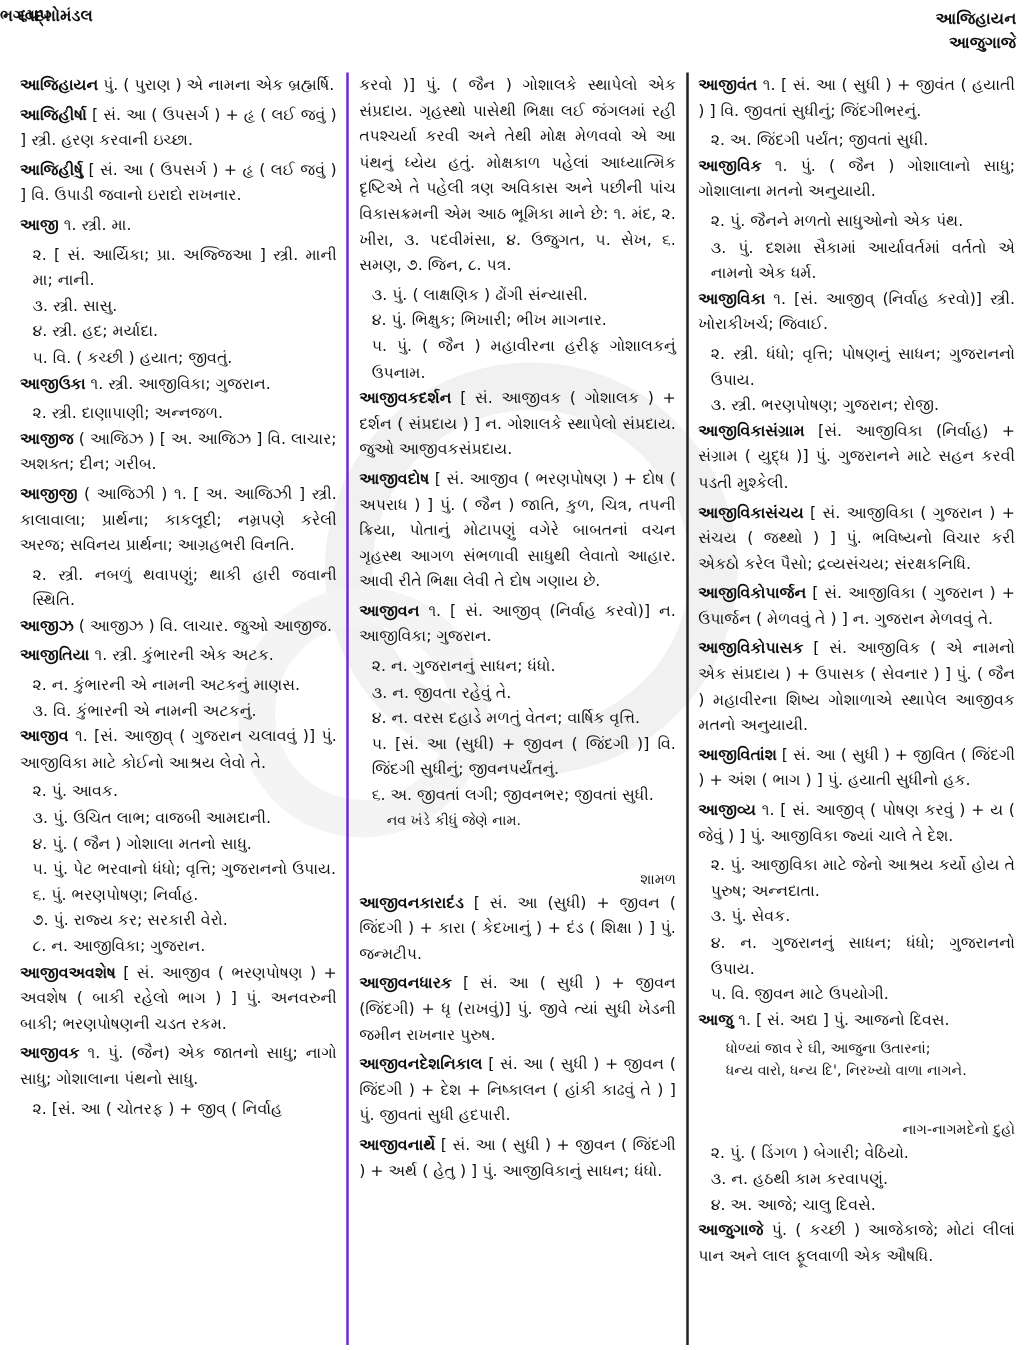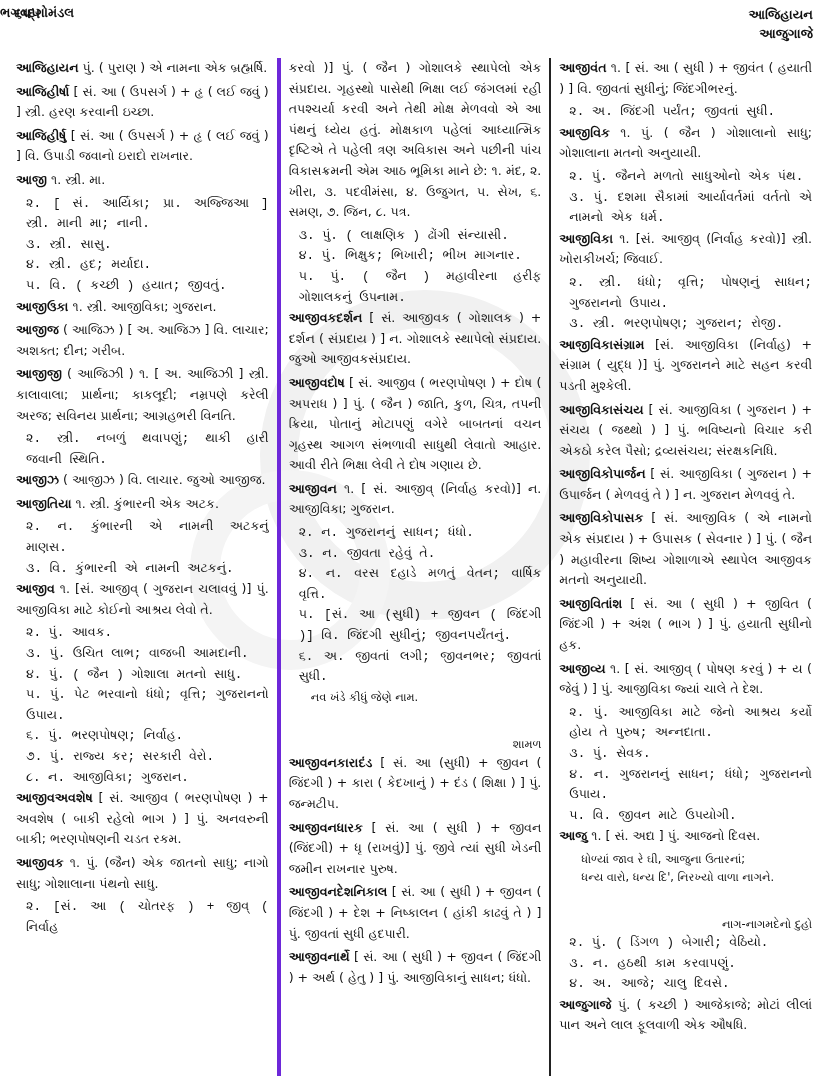--- a/index.html
+++ b/index.html
@@ -14,24 +14,24 @@
   .watermark2 {
     position: absolute; left: 190px; top: 470px; width: 200px; height: 200px;
     border-radius: 50%; border: 30px solid #f4f4f4; box-sizing: border-box; z-index: 0;
   }
   .header { position: absolute; top: 0; left: 0; width: 825px; height: 56px; z-index: 1; font-family: Liberation Mono, monospace; }
   .page-num { position: absolute; left: 14px; top: 6px; font-size: 14px; font-weight: bold; }
   .book-title { position: absolute; left: 0; right: 0; top: 6px; text-align: left; font-size: 13px; font-weight: bold; }
   .guide { position: absolute; right: 12px; top: 6px; text-align: right; font-size: 13px; font-weight: bold; line-height: 19px; }
   .columns { position: absolute; top: 58px; left: 8px; width: 812px; height: 1018px; display: flex; z-index: 1; }
   .col { flex: 1; padding: 0 8px; box-sizing: border-box; font-size: 12.6px; line-height: 20.6px; }
-  .col.mid { border-left: 4px solid #6d28d9; border-right: 2px solid #222; }
+  .col.mid { border-left: 2px solid #6d28d9; border-right: 2px solid #222; }
   .entry { margin-bottom: 3px; text-align: justify; }
   .hw { font-weight: bold; }
-  .sense { padding-left: 10px; text-align: justify; font-family: Liberation Mono, monospace; }
+  .sense { padding-left: 10px; text-align: justify; }
   .quote { padding-left: 22px; font-size: 11.4px; line-height: 18px; }
   .src { text-align: right; font-size: 11.4px; line-height: 18px; margin-top: 29px; }
 </style>
 </head>
 <body>
 
 <div class="watermark"></div>
 <div class="watermark2"></div>
 
 <div class="header">
@@ -47,20 +47,21 @@
   <div class="col">
       <div class="entry"><span class="hw">આજિહાયન</span><span> પું. ( પુરાણ ) એ નામના એક બ્રહ્મર્ષિ.</span></div>
       <div class="entry"><span class="hw">આજિહીર્ષા</span><span> [ સં. આ ( ઉપસર્ગ ) + હૃ ( લઈ જવું ) ] સ્ત્રી. હરણ કરવાની ઇચ્છા.</span></div>
       <div class="entry"><span class="hw">આજિહીર્ષુ</span><span> [ સં. આ ( ઉપસર્ગ ) + હૃ ( લઈ જવું ) ] વિ. ઉપાડી જવાનો ઇરાદો રાખનાર.</span></div>
       <div class="entry"><span class="hw">આજી</span><span> ૧. સ્ત્રી. મા.</span></div>
       <div class="sense">૨. [ સં. આર્યિકા; પ્રા. અજ્જિઆ ] સ્ત્રી. માની મા; નાની.</div>
       <div class="sense">૩. સ્ત્રી. સાસુ.</div>
       <div class="sense">૪. સ્ત્રી. હદ; મર્યાદા.</div>
       <div class="sense">૫. વિ. ( કચ્છી ) હયાત; જીવતું.</div>
       <div class="entry"><span class="hw">આજીઉકા</span><span> ૧. સ્ત્રી. આજીવિકા; ગુજરાન.</span></div>
+      <div class="sense">૨. સ્ત્રી. દાણાપાણી; અન્નજળ.</div>
       <div class="entry"><span class="hw">આજીજ</span><span> ( આજિઝ ) [ અ. આજિઝ ] વિ. લાચાર; અશક્ત; દીન; ગરીબ.</span></div>
       <div class="entry"><span class="hw">આજીજી</span><span> ( આજિઝી ) ૧. [ અ. આજિઝી ] સ્ત્રી. કાલાવાલા; પ્રાર્થના; કાકલૂદી; નમ્રપણે કરેલી અરજ; સવિનય પ્રાર્થના; આગ્રહભરી વિનતિ.</span></div>
       <div class="sense">૨. સ્ત્રી. નબળું થવાપણું; થાકી હારી જવાની સ્થિતિ.</div>
       <div class="entry"><span class="hw">આજીઝ</span><span> ( આજીઝ ) વિ. લાચાર. જુઓ આજીજ.</span></div>
       <div class="entry"><span class="hw">આજીતિયા</span><span> ૧. સ્ત્રી. કુંભારની એક અટક.</span></div>
       <div class="sense">૨. ન. કુંભારની એ નામની અટકનું માણસ.</div>
       <div class="sense">૩. વિ. કુંભારની એ નામની અટકનું.</div>
       <div class="entry"><span class="hw">આજીવ</span><span> ૧. [સં. આજીવ્ ( ગુજરાન ચલાવવું )] પું. આજીવિકા માટે કોઈનો આશ્રય લેવો તે.</span></div>
       <div class="sense">૨. પું. આવક.</div>
       <div class="sense">૩. પું. ઉચિત લાભ; વાજબી આમદાની.</div>

